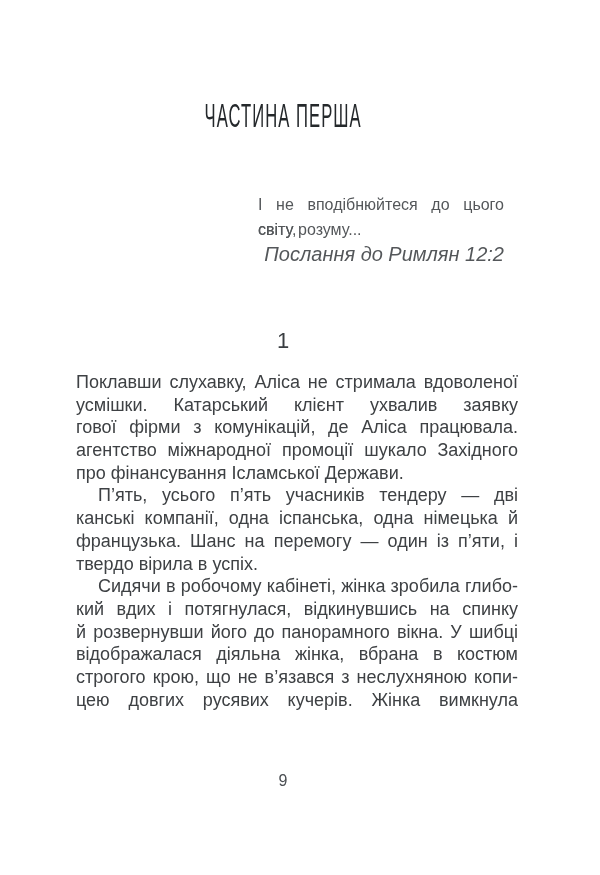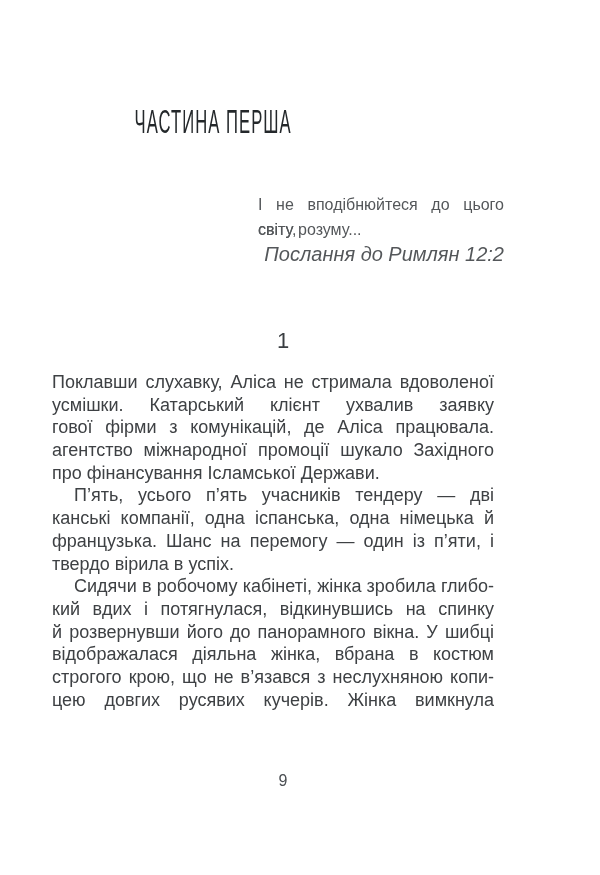--- a/index.html
+++ b/index.html
@@ -12,23 +12,23 @@
     width: 600px;
     height: 875px;
     background: #ffffff;
     overflow: hidden;
     font-family: "Liberation Sans", sans-serif;
   }
   
   .part-title {
     position: absolute;
     left: 62px;
-    top: 104px;
+    top: 98px;
     width: 442px;
-    text-align: left;
+    text-align: center;
     color: #24282b;
   }
   .part-title .condensed {
     display: inline-block;
     font-size: 32px;
     font-weight: 400;
     letter-spacing: 2px;
     white-space: nowrap;
     transform: scale(0.52, 1.04);
     transform-origin: center center;
@@ -60,21 +60,21 @@
     left: 62px;
     top: 328px;
     width: 442px;
     text-align: center;
     font-size: 22px;
     color: #3a3e42;
   }
   
   .body-text {
     position: absolute;
-    left: 52px;
+    left: 76px;
     top: 371px;
     width: 442px;
     font-size: 18px;
     color: #3e4144;
   }
   .body-text .line {
     height: 22.7px;
     line-height: 22.7px;
     overflow: hidden;
   }

